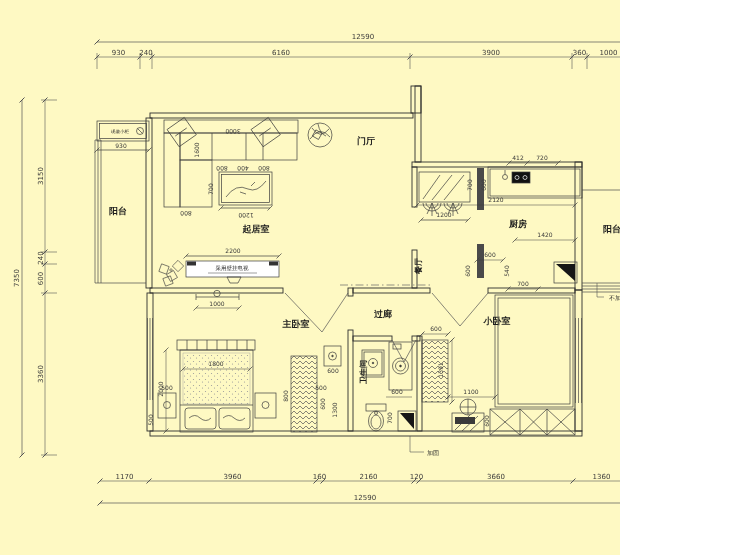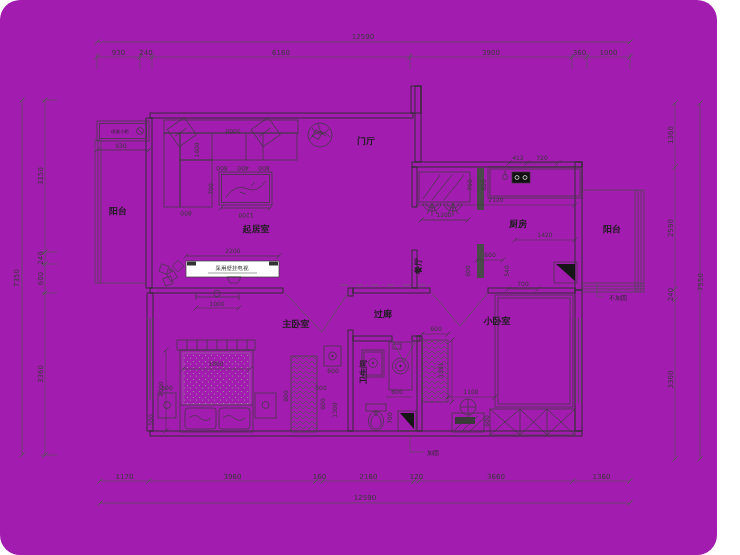--- a/index.html
+++ b/index.html
@@ -1,17 +1,17 @@
 <!DOCTYPE html>
 <html><head>
 <meta charset="utf-8">
 <style>
   html,body{margin:0;padding:0;background:#fff;}
-  #stage{position:relative;width:717px;height:555px;background:#a21caf;overflow:hidden;
-         font-family:"DejaVu Sans",sans-serif;border-radius:20px;}
+  #stage{position:relative;width:620px;height:555px;background:#fef9c3;overflow:hidden;
+         font-family:"DejaVu Sans",sans-serif;}
   svg{position:absolute;left:0;top:0;}
   text{fill:#333;font-family:"DejaVu Sans",sans-serif;}
   .room{font-size:9px;font-weight:600;fill:#1d1d1d;}
   .roomv{font-size:8px;font-weight:600;fill:#1d1d1d;}
   .note{font-size:6px;fill:#2a2a2a;}
   .tiny{font-size:4.5px;fill:#2a2a2a;}
   .dim{font-size:7px;fill:#3a3a3a;}
   .idim{font-size:6px;fill:#3a3a3a;}
 </style>
 </head>

